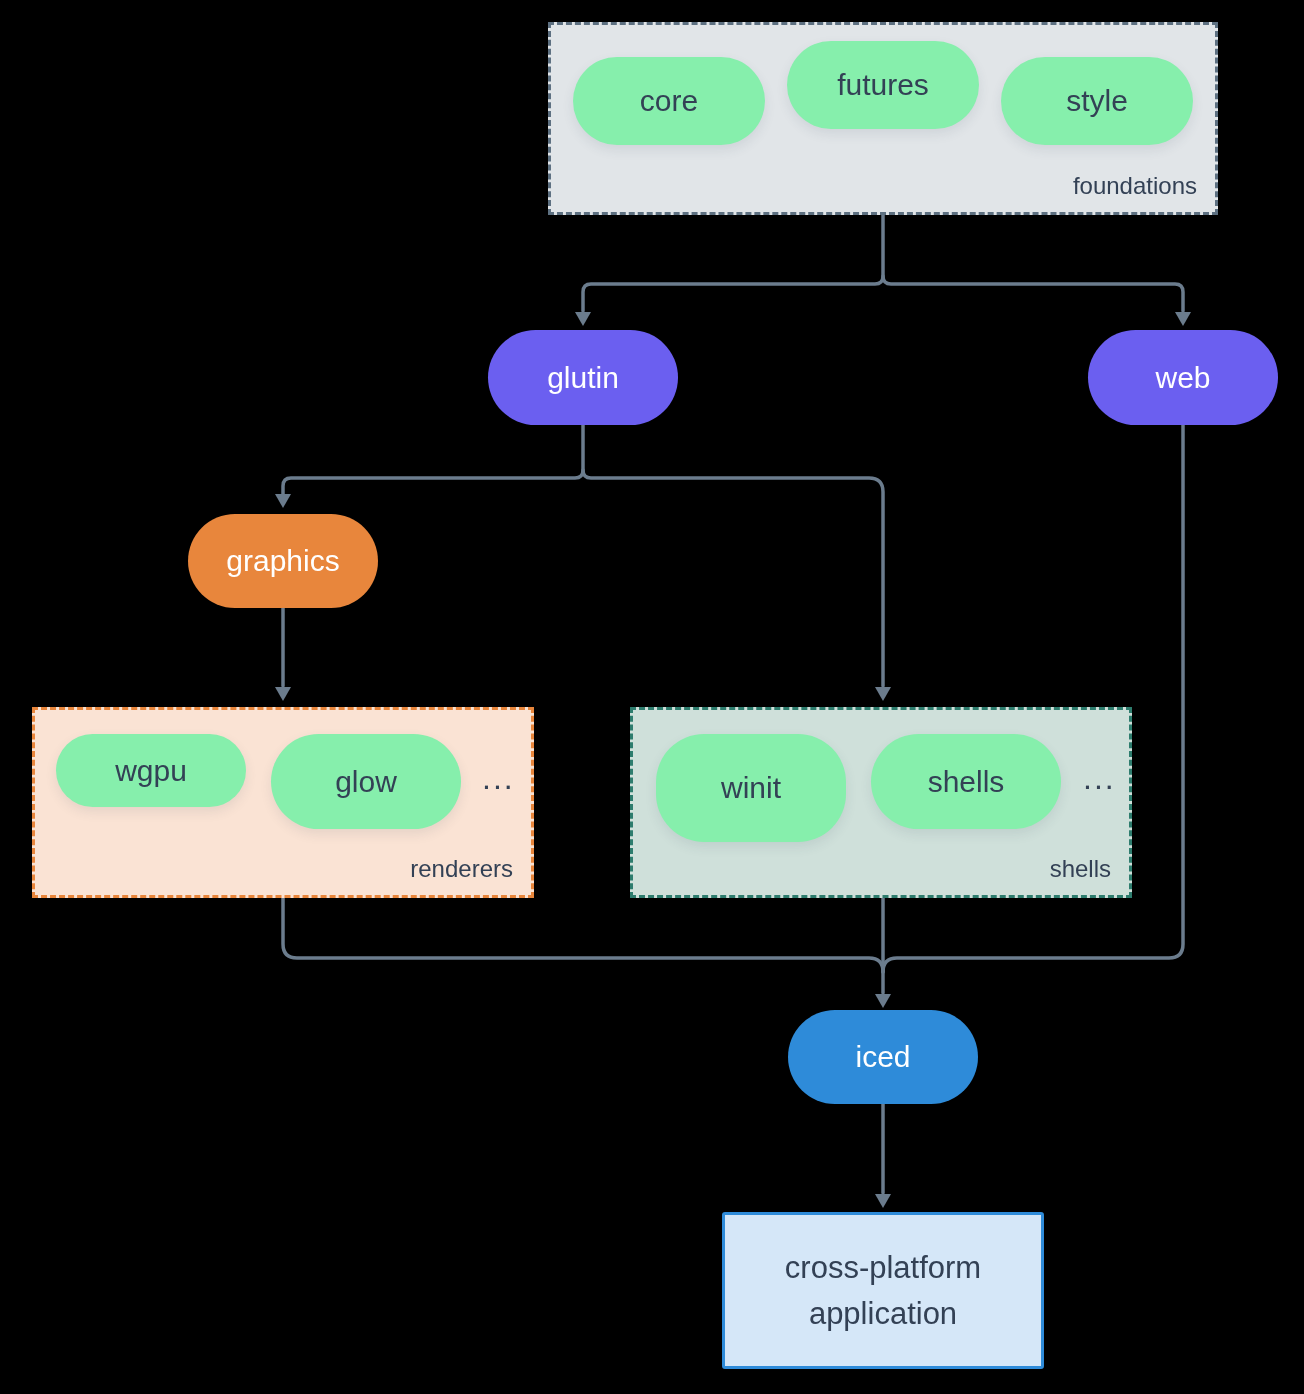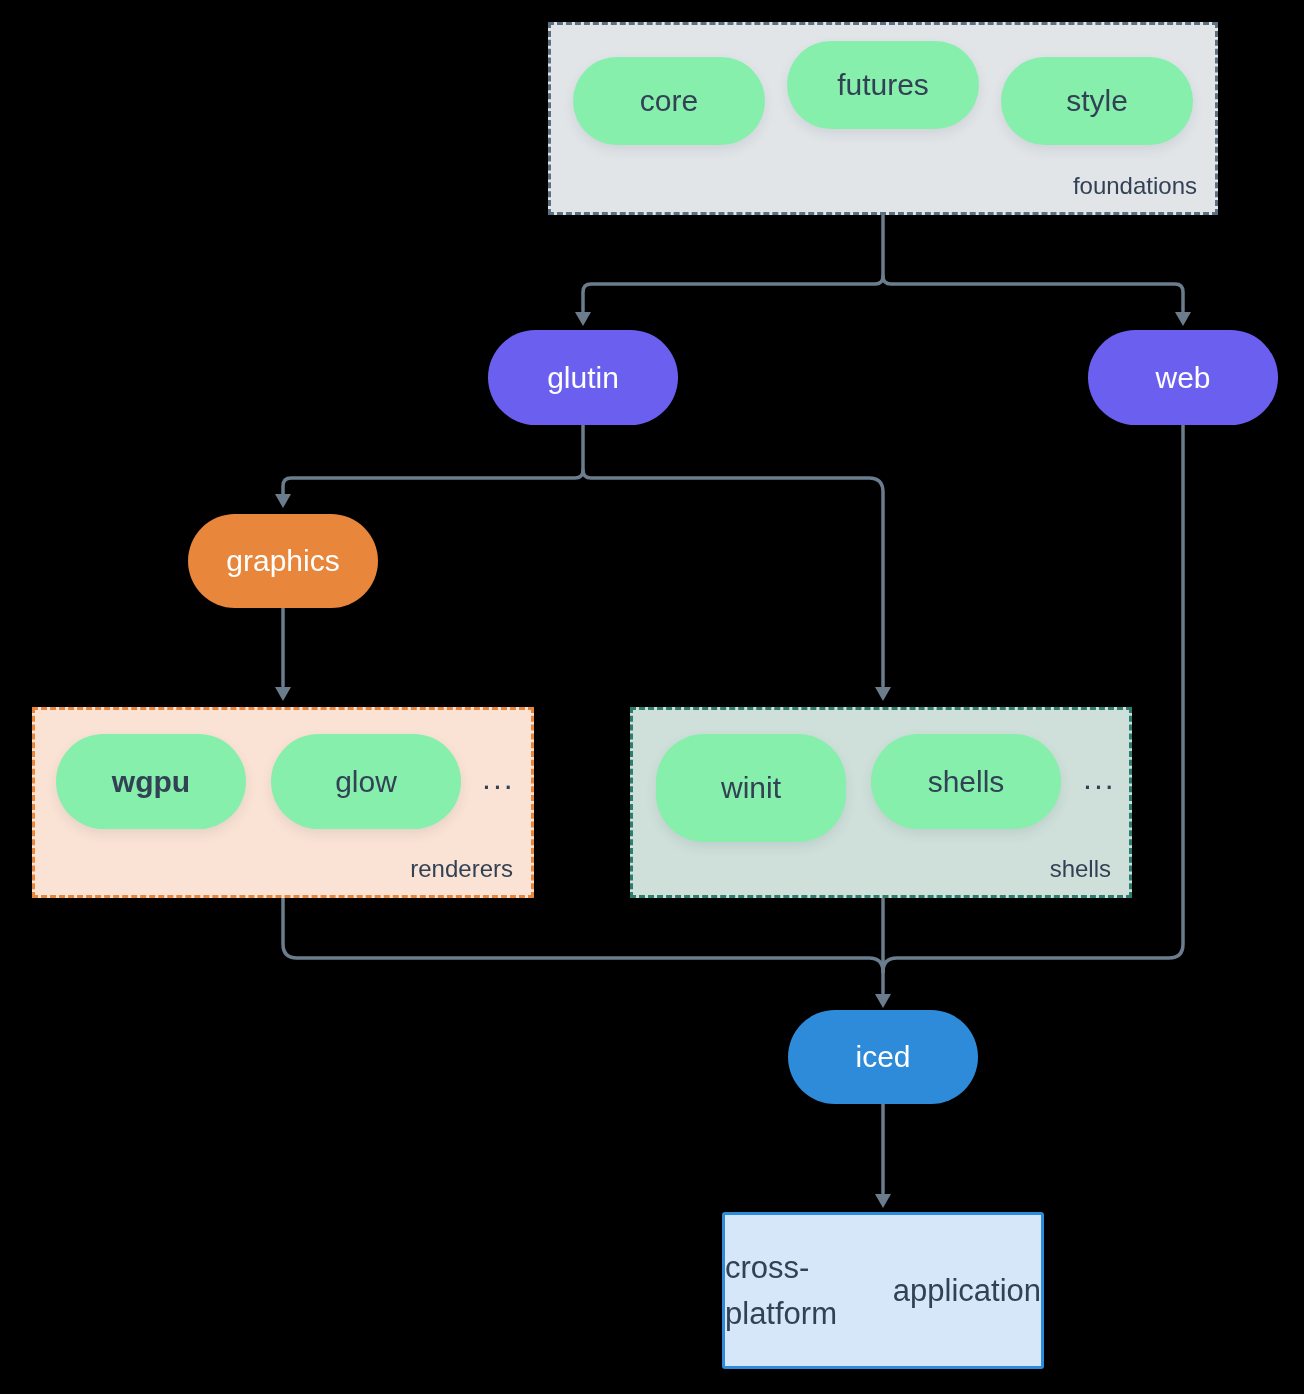--- a/index.html
+++ b/index.html
@@ -33,21 +33,21 @@
     left:32px;top:707px;width:502px;height:191px;
     background:#fae3d4;border:3px dashed #e8863c;
   }
   #shells-box{
     left:630px;top:707px;width:502px;height:191px;
     background:#cfe0da;border:3px dashed #2e7d6e;
   }
   #app-box{
     position:absolute;left:722px;top:1212px;width:322px;height:157px;
     background:#d5e7f8;border:3px solid #2e8bd9;border-radius:3px;
-    display:flex;flex-direction:row;align-items:center;justify-content:center;
+    display:flex;flex-direction:column;align-items:center;justify-content:center;
     font-size:31px;line-height:46px;color:#334155;z-index:2;
   }
 </style>
 </head>
 <body>
 
 <div class="canvas">
 
   <svg class="wires" width="1304" height="1394" viewBox="0 0 1304 1394">
     <g stroke="#6b7c8d" stroke-width="3.5" fill="none" stroke-linecap="round">
@@ -95,21 +95,21 @@
   </div>
   <div class="pill purple" style="left:1088px;top:330px;width:190px;height:95px;">
     <span>web</span>
   </div>
 
   <div class="pill orange" style="left:188px;top:514px;width:190px;height:94px;">
     <span>graphics</span>
   </div>
 
   <div class="group-box" id="renderers-box">
-    <div class="pill white" style="left:21px;top:24px;width:190px;height:95px;font-weight:bold;">
+    <div class="pill white" style="left:21px;top:24px;width:190px;height:73px;">
       <span>wgpu</span>
     </div>
     <div class="pill white" style="left:236px;top:24px;width:190px;height:95px;">
       <span>glow</span>
     </div>
     <div class="ellipsis" style="left:447px;top:50px;">...</div>
     <div class="group-label">renderers</div>
   </div>
 
   <div class="group-box" id="shells-box">

